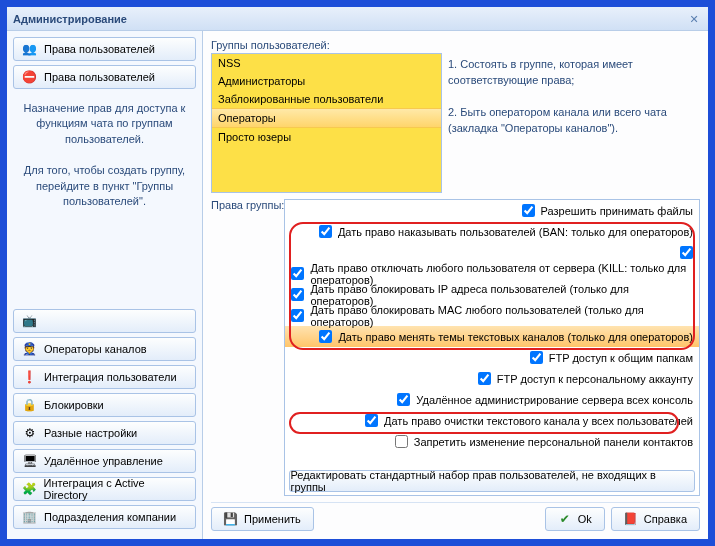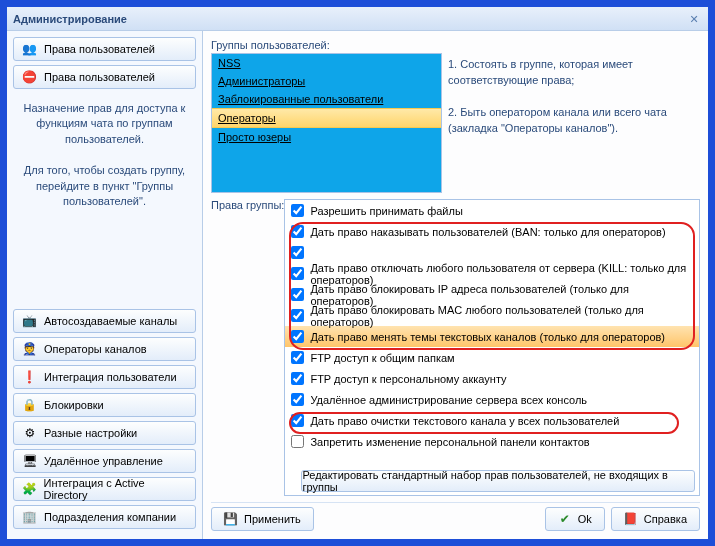--- a/index.html
+++ b/index.html
@@ -11,34 +11,34 @@
 .body { display: flex; height: calc(100% - 24px); }
 .sidebar { width: 196px; border-right: 1px solid #b8cde8; padding: 6px; background: #f4f8fe; display: flex; flex-direction: column; }
 .navbtn { display: flex; align-items: center; gap: 6px; height: 24px; padding: 0 8px; margin-bottom: 4px; border: 1px solid #a9c3e6; border-radius: 3px; background: linear-gradient(to bottom, #fdfefe, #e3edfa); cursor: pointer; }
 .navbtn .icon { width: 16px; height: 16px; display: flex; align-items: center; justify-content: center; font-size: 12px; }
 .helptext { color: #2a4a7a; text-align: center; padding: 8px 4px; line-height: 1.4; }
 .spacer { flex: 1; }
 .main { flex: 1; padding: 8px; display: flex; flex-direction: column; gap: 6px; background: #fdfdfe; }
 .toprow { display: flex; }
 .groupscol { flex: 1; display: flex; flex-direction: column; }
 .label { color: #2a4a7a; margin-bottom: 2px; }
-.listbox { border: 1px solid #a9c3e6; background: #0ea5e9; height: 140px; overflow: auto; text-decoration: underline; }
+.listbox { border: 1px solid #a9c3e6; background: #fde047; height: 140px; overflow: auto; }
 .listitem { padding: 3px 6px; cursor: pointer; }
 .listitem.selected { background: linear-gradient(to bottom, #ffe9a8, #ffd56b); border-top: 1px solid #f7c94f; border-bottom: 1px solid #f7c94f; }
 .infopanel { width: 258px; color: #2a4a7a; padding: 2px 6px; line-height: 1.45; }
 .rightssection { flex: 1; display: flex; flex-direction: row; }
 .rightsbox { flex: 1; border: 1px solid #a9c3e6; background: #fff; position: relative; overflow: hidden; }
 .rightsinner { position: absolute; inset: 0; bottom: 30px; overflow: auto; }
-.rightitem { display: flex; align-items: center; gap: 6px; padding: 2px 6px; height: 21px; }
+.rightitem { display: flex; align-items: center; gap: 6px; padding: 2px 6px; height: 21px; justify-content: flex-end; }
 .rightitem input { margin: 0; }
 .rightitem.hl { background: linear-gradient(to bottom, #ffe3b0, #ffc56a); }
 .ringbox { position: absolute; border: 2px solid #e02020; border-radius: 14px; pointer-events: none; }
 .ring1 { left: 4px; right: 4px; top: 22px; height: 128px; }
 .ring2 { left: 4px; top: 212px; width: 390px; height: 22px; border-radius: 11px; }
-.defbtn { position: absolute; left: 16px; right: 4px; bottom: 3px; height: 22px; border: 1px solid #a9c3e6; border-radius: 3px; background: linear-gradient(to bottom,#fdfefe,#e3edfa); display:flex; align-items:center; justify-content:center; cursor:pointer; }
+.defbtn { position: absolute; left: 4px; right: 4px; bottom: 3px; height: 22px; border: 1px solid #a9c3e6; border-radius: 3px; background: linear-gradient(to bottom,#fdfefe,#e3edfa); display:flex; align-items:center; justify-content:center; cursor:pointer; }
 .bottombar { display: flex; align-items: center; gap: 6px; padding-top: 4px; border-top: 1px solid #d6e3f4; }
 .btn { display: flex; align-items: center; gap: 6px; height: 24px; padding: 0 12px; border: 1px solid #a9c3e6; border-radius: 3px; background: linear-gradient(to bottom,#fdfefe,#e3edfa); cursor: pointer; }
 .btn .icon { width: 14px; height: 14px; display: flex; align-items: center; justify-content: center; font-size: 12px; }
 </style>
 </head>
 <body>
 
 <div class="window">
   <div class="titlebar">
     <span class="title">Администрирование</span>
@@ -55,21 +55,20 @@
             <span class="icon">⛔</span>
             <span>Права пользователей</span>
           </div>
         </div>
       <div class="helptext">Назначение прав для доступа к функциям чата по группам пользователей.</div>
       <div class="helptext">Для того, чтобы создать группу, перейдите в пункт "Группы пользователей".</div>
       <div class="spacer"></div>
       <div id="sidebar-bottom">
           <div class="navbtn">
             <span class="icon">📺</span>
-            <span>Автосоздаваемые каналы</span>
           </div>
           <div class="navbtn">
             <span class="icon">👮</span>
             <span>Операторы каналов</span>
           </div>
           <div class="navbtn">
             <span class="icon">❗</span>
             <span>Интеграция пользователи</span>
           </div>
           <div class="navbtn">

